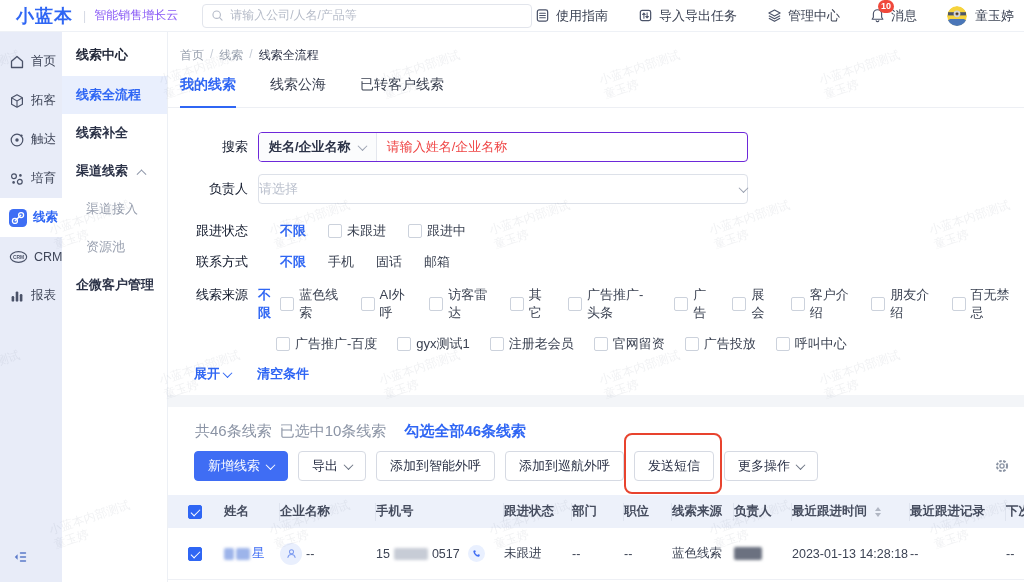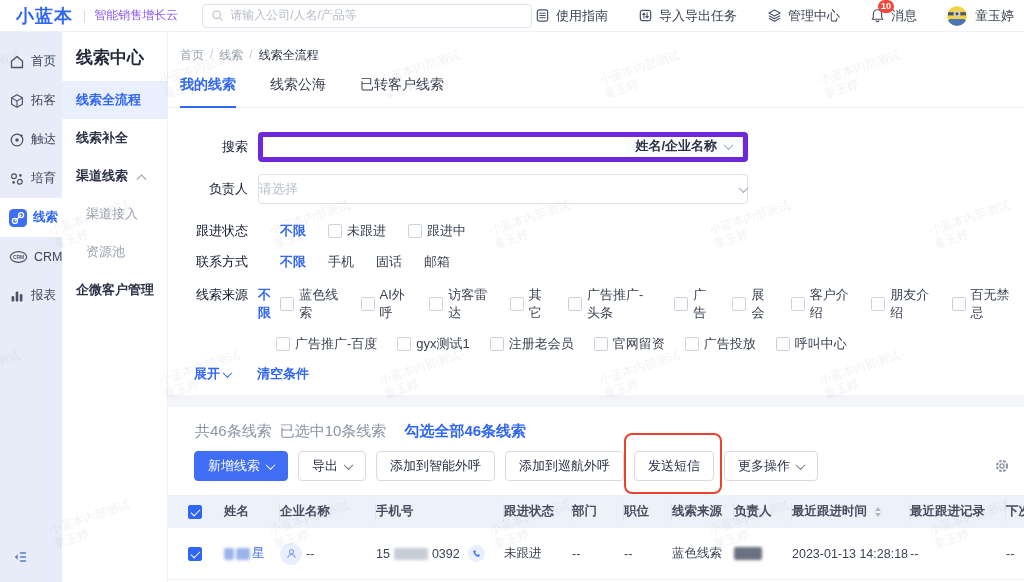--- a/index.html
+++ b/index.html
@@ -27,21 +27,21 @@
 
   
   .icon-nav { width:62px; background:#e8ecf8; display:flex; flex-direction:column; padding-top:10px; flex:0 0 auto; }
   .in-item { height:39px; display:flex; align-items:center; gap:6px; padding-left:9px; color:#3e4558; font-size:12.5px; cursor:pointer; }
   .in-item svg { color:#4a5268; flex:0 0 auto; }
   .in-item.active { background:#fff; color:#2f66f4; font-weight:600; }
   .collapse { margin-top:auto; padding:0 0 14px 12px; color:#5a79c9; cursor:pointer; }
 
   
   .sub-nav { width:106px; background:#fff; border-right:1px solid #edf0f5; padding-top:14px; flex:0 0 auto; }
-  .sn-title { font-size:17px; font-weight:700; color:#23293a; padding-left:14px; margin-bottom:12px; }
+  .sn-title { font-size:13px; font-weight:700; color:#23293a; padding-left:14px; margin-bottom:12px; }
   .sn-item { height:38px; display:flex; align-items:center; padding-left:14px; font-size:13px; color:#2b3247; cursor:pointer; font-weight:600; }
   .sn-item.active { background:#e9effd; color:#2f66f4; }
   .sn-item.sub { padding-left:24px; color:#9aa1b0; font-weight:400; }
   .sn-item .chev { margin-left:10px; color:#8a93a6; }
 
   
   .main { flex:1 1 auto; position:relative; overflow:hidden; background:#fff; }
 
   .breadcrumb { padding:15px 12px 0; font-size:12px; color:#98a0ae; display:flex; gap:4px; }
   .bc-link { cursor:pointer; }
@@ -49,21 +49,21 @@
   .bc-cur { color:#2b3247; }
 
   .tabs { margin-top:12px; padding:0 12px; border-bottom:1px solid #edeff4; display:flex; gap:34px; }
   .tab { font-size:14px; color:#3a4151; padding-bottom:12px; cursor:pointer; }
   .tab.active { color:#2f66f4; font-weight:600; border-bottom:2px solid #2f66f4; margin-bottom:-1px; }
 
   
   .filters { padding:24px 12px 0 26px; }
   .frow { display:flex; align-items:center; }
   .flabel { width:54px; text-align:right; margin-right:10px; color:#0f172a; flex:0 0 auto; }
-  .combo { display:flex; align-items:flex-end; width:490px; height:30px; border:5px solid #6d28d9; border-radius:4px; overflow:hidden; background:#fff;flex-direction:column; }
+  .combo { display:flex; align-items:center; width:490px; height:30px; border:1px solid #6d28d9; border-radius:4px; overflow:hidden; background:#fff; }
   .combo-type { display:flex; align-items:center; gap:8px; padding:0 10px; height:100%; background:#fbfcfd; border-right:1px solid #e4e7ee; color:#2b3247; font-weight:600; font-size:13px; cursor:pointer; white-space:nowrap; }
   .combo-input { flex:1; padding:0 10px; color:#ef4444; font-size:13px; }
   .select { display:flex; align-items:center; width:490px; height:30px; border:1px solid #dde1e9; border-radius:4px; padding:0 0; color:#b9bfcc; cursor:pointer; }
   .select .chev { margin-left:auto; color:#9aa1b0; }
   .chev { display:inline-block; width:7px; height:7px; border-right:1.5px solid currentColor; border-bottom:1.5px solid currentColor; transform:rotate(45deg) translate(-1px,-1px); }
   .chev.up { transform:rotate(-135deg) translate(-2px,-2px); }
   .blue { color:#2f66f4; font-weight:600; cursor:pointer; }
   .opt { color:#3b4252; cursor:pointer; }
   .cbx { width:14px; height:14px; border:1px solid #ccd2dc; border-radius:2px; background:#fff; display:inline-block; flex:0 0 auto; cursor:pointer; }
   .cbx.checked { background:#2f66f4; border-color:#2f66f4; position:relative; }
@@ -482,21 +482,21 @@
                 <svg width="13" height="13" viewBox="0 0 16 16">
                   <circle cx="8" cy="5.8" r="2.5" fill="none" stroke="currentColor" stroke-width="1.3"></circle>
                   <path d="M3.6 12.8 a4.5 4.5 0 0 1 8.8 0" fill="none" stroke="currentColor" stroke-width="1.3" stroke-linecap="round"></path>
                 </svg>
               </span>
               <span>--</span>
             </span>
           <span class="td">
               <span>15</span>
               <span class="mask w34"></span>
-              <span>0392</span>
+              <span>0517</span>
               <span class="phone-ic">
                 <svg width="9" height="9" viewBox="0 0 16 16">
                   <path d="M3.4 2.6 l2.2 -0.6 1.2 3 -1.5 1.4 a7.5 7.5 0 0 0 4.3 4.3 l1.4 -1.5 3 1.2 -0.6 2.2 c-0.3 0.9 -1.2 1.2 -2.1 1 A11.4 11.4 0 0 1 2.4 4.7 c-0.2 -0.9 0.1 -1.8 1 -2.1 Z" fill="currentColor"></path>
                 </svg>
               </span>
             </span>
           <span class="td">未跟进</span>
           <span class="td">--</span>
           <span class="td">--</span>
           <span class="td">蓝色线索</span>

